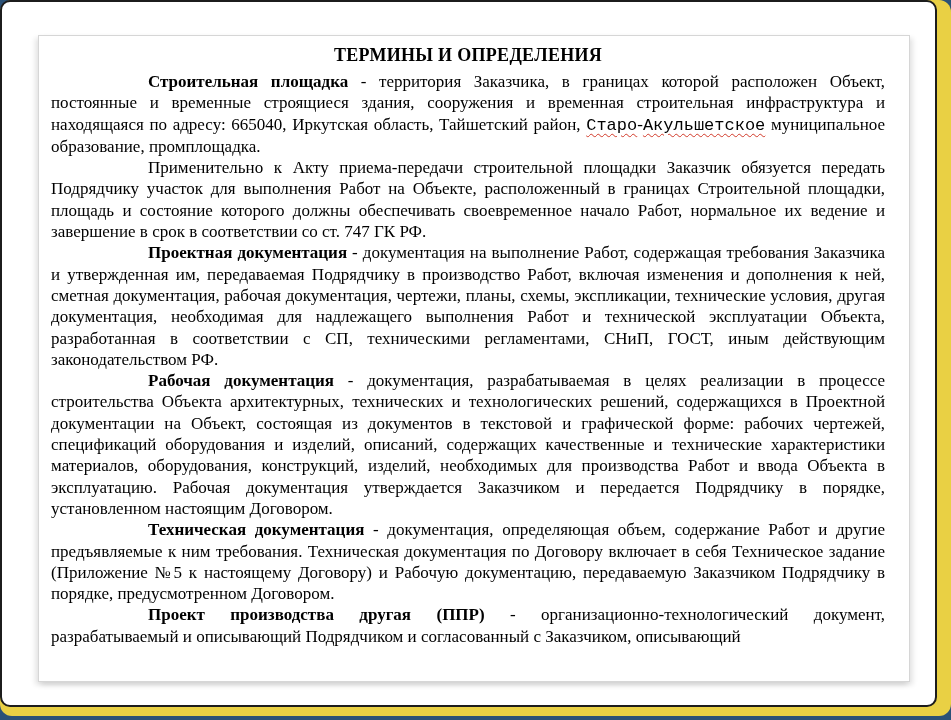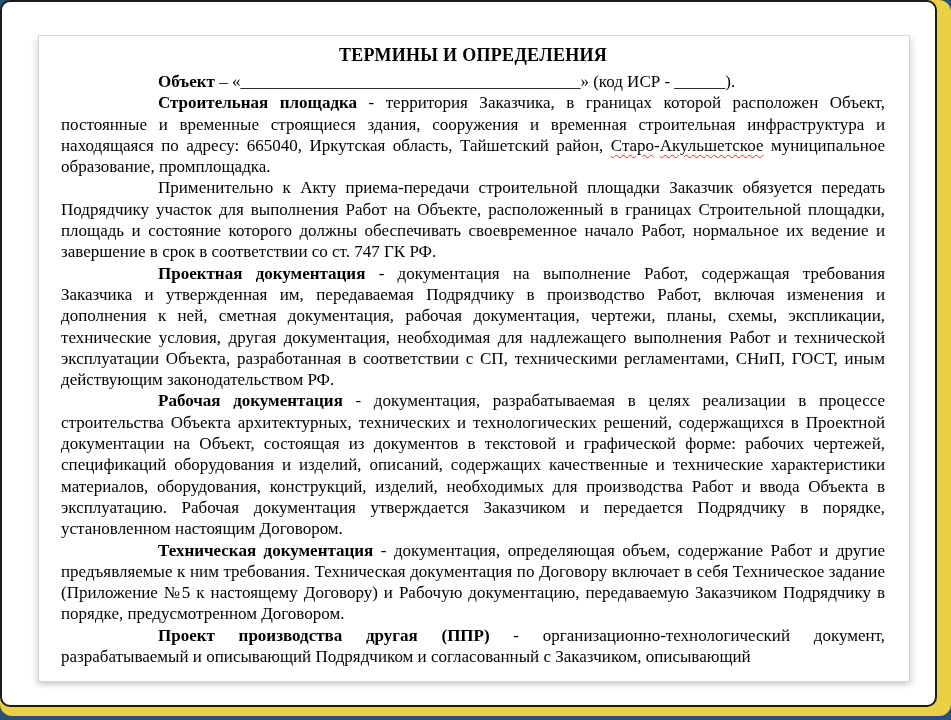--- a/index.html
+++ b/index.html
@@ -41,21 +41,21 @@
     top: 33px;
     width: 872px;
     height: 647px;
     background: #ffffff;
     border: 1px solid var(--page_border, #d6d6d6);
     box-shadow: -3px 3px 5px rgba(0,0,0,0.10), 3px 3px 5px rgba(0,0,0,0.10);
     box-sizing: border-box;
     overflow: hidden;
   }
   .content {
-    padding: 6px 24px 0 22px;
+    padding: 6px 24px 0 12px;
     color: var(--text, #000000);
   }
   .title {
     font-size: 18px;
     line-height: 26px;
     font-weight: bold;
     text-align: center;
     letter-spacing: 0.3px;
     margin: 0 0 3px 0;
   }
@@ -66,33 +66,33 @@
     text-align: justify;
     text-indent: 97px;
   }
   .term { font-weight: bold; }
   .misspelled {
     text-decoration: underline;
     text-decoration-style: wavy;
     text-decoration-color: var(--squiggle_red, #d23a2a);
     text-decoration-thickness: 1px;
     text-underline-offset: 3px;
+    font-family: Liberation Mono, monospace;
   }
 </style>
 </head>
 <body>
 
 <div class="stage">
   <div class="slide-back"></div>
   <div class="slide">
     <div class="doc-page">
       <div class="content">
         <h1 class="title">ТЕРМИНЫ И ОПРЕДЕЛЕНИЯ</h1>
         <div>
-            <p class="para"><span class="term">Объект</span><span class="text"> – «________________________________________» (код ИСР - ______).</span></p>
             <p class="para"><span class="term">Строительная площадка</span><span class="text"> - территория Заказчика, в границах которой расположен Объект, постоянные и временные строящиеся здания, сооружения и временная строительная инфраструктура и находящаяся по адресу: 665040, Иркутская область, Тайшетский район, </span><span class="misspelled">Старо</span><span class="text">-</span><span class="misspelled">Акульшетское</span><span class="text"> муниципальное образование, промплощадка.</span></p>
             <p class="para"><span class="text">Применительно к Акту приема-передачи строительной площадки Заказчик обязуется передать Подрядчику участок для выполнения Работ на Объекте, расположенный в границах Строительной площадки, площадь и состояние которого должны обеспечивать своевременное начало Работ, нормальное их ведение и завершение в срок в соответствии со ст. 747 ГК РФ.</span></p>
             <p class="para"><span class="term">Проектная документация</span><span class="text"> - документация на выполнение Работ, содержащая требования Заказчика и утвержденная им, передаваемая Подрядчику в производство Работ, включая изменения и дополнения к ней, сметная документация, рабочая документация, чертежи, планы, схемы, экспликации, технические условия, другая документация, необходимая для надлежащего выполнения Работ и технической эксплуатации Объекта, разработанная в соответствии с СП, техническими регламентами, СНиП, ГОСТ, иным действующим законодательством РФ.</span></p>
             <p class="para"><span class="term">Рабочая документация</span><span class="text"> - документация, разрабатываемая в целях реализации в процессе строительства Объекта архитектурных, технических и технологических решений, содержащихся в Проектной документации на Объект, состоящая из документов в текстовой и графической форме: рабочих чертежей, спецификаций оборудования и изделий, описаний, содержащих качественные и технические характеристики материалов, оборудования, конструкций, изделий, необходимых для производства Работ и ввода Объекта в эксплуатацию. Рабочая документация утверждается Заказчиком и передается Подрядчику в порядке, установленном настоящим Договором.</span></p>
             <p class="para"><span class="term">Техническая документация</span><span class="text"> - документация, определяющая объем, содержание Работ и другие предъявляемые к ним требования. Техническая документация по Договору включает в себя Техническое задание (Приложение №5 к настоящему Договору) и Рабочую документацию, передаваемую Заказчиком Подрядчику в порядке, предусмотренном Договором.</span></p>
             <p class="para"><span class="term">Проект производства другая (ППР)</span><span class="text"> - организационно-технологический документ, разрабатываемый и описывающий Подрядчиком и согласованный с Заказчиком, описывающий</span></p>
           </div>
       </div>
     </div>
   </div>

